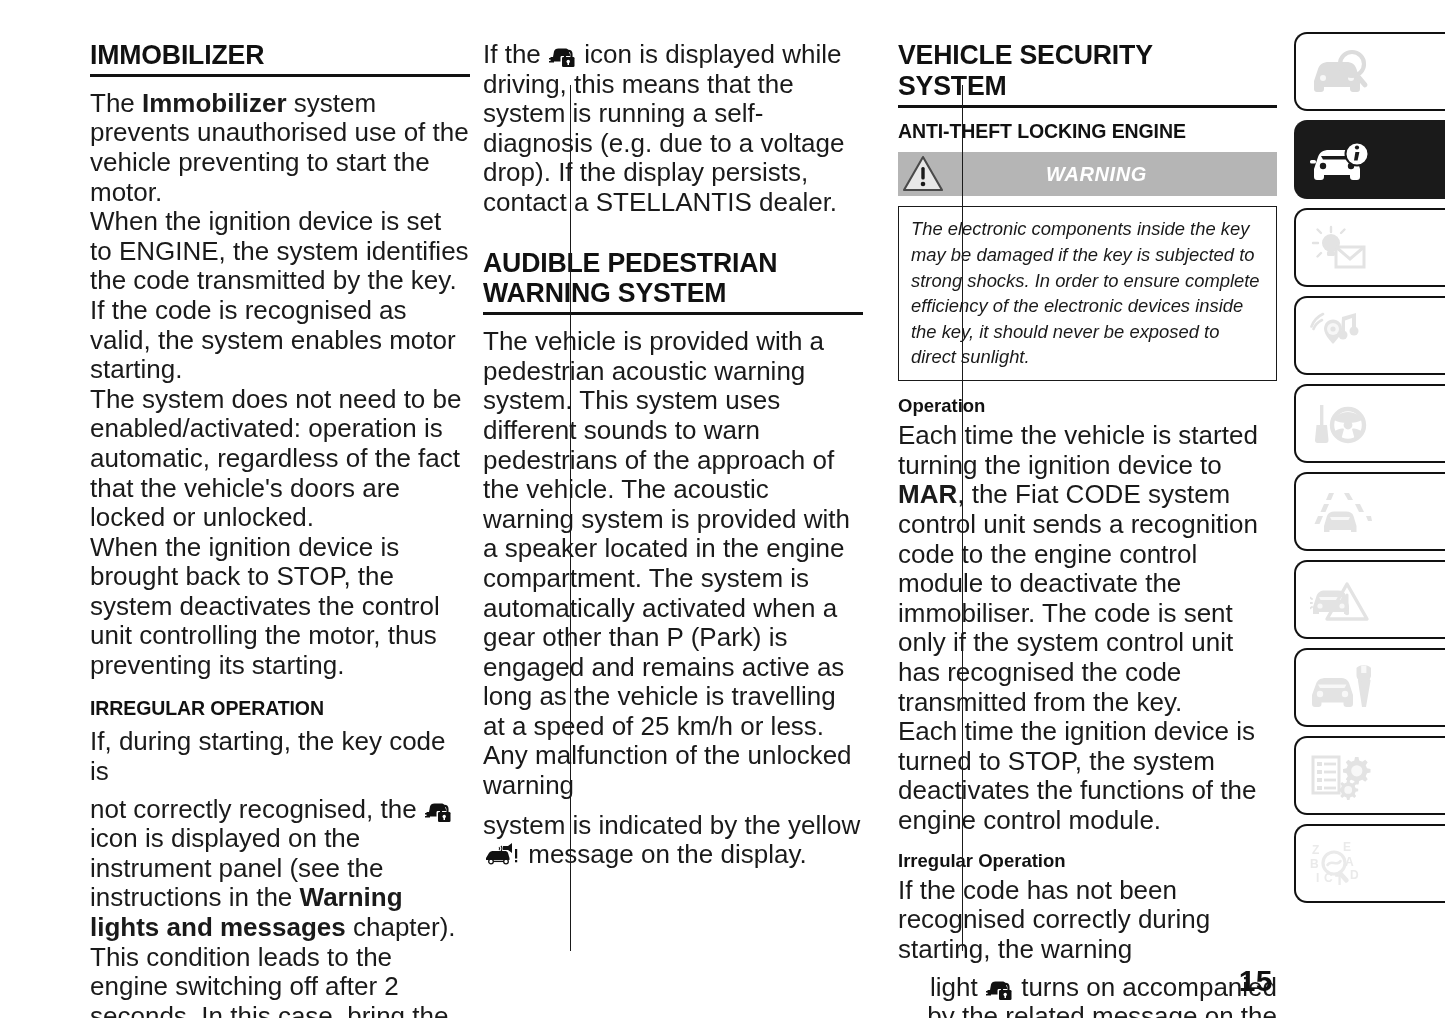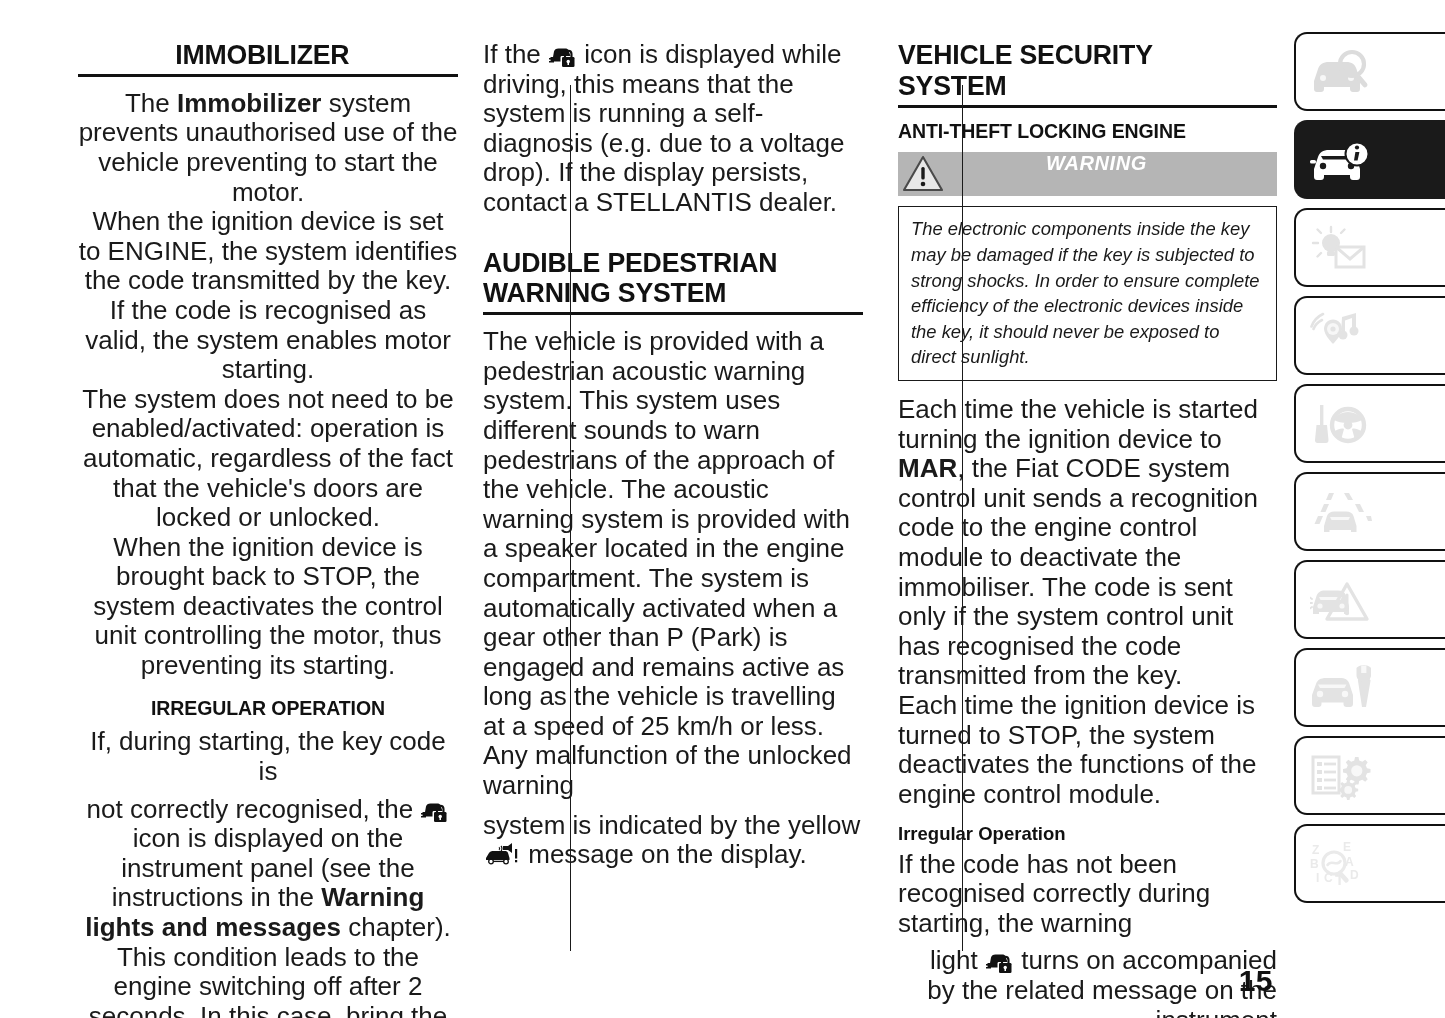--- a/index.html
+++ b/index.html
@@ -28,21 +28,21 @@
     top: 40px;
     width: 1200px;
     height: 880px;
   }
   .col {
     position: absolute;
     top: 0;
     width: 380px;
     height: 880px;
   }
-  .col-1 { left: 4px; text-align: center; }
+  .col-1 { left: 16px; }
   .col-2 { left: 409px; }
   .col-3 { left: 824px; width: 379px; }
 
   .divider {
     position: absolute;
     top: 45px;
     width: 1px;
     height: 866px;
     background: #1a1a1a;
   }
@@ -98,20 +98,21 @@
   }
   .ic svg { display: block; }
 
   
   .warn-banner {
     position: relative;
     background: #b5b5b5;
     height: 44px;
     margin: 10px 0 10px 0;
     display: flex;
+    align-items: center;
   }
   .warn-tri {
     position: absolute;
     left: 4px;
     top: 1px;
     width: 42px;
     height: 42px;
   }
   .warn-word {
     width: 100%;
@@ -256,20 +257,21 @@
             <circle cx="21" cy="31" r="2.3" fill="#1a1a1a"></circle>
           </svg>
         </span>
         <span class="warn-word">WARNING</span>
       </div>
 
       <div class="warn-box">
         <p>The electronic components inside the key may be damaged if the key is subjected to strong shocks. In order to ensure complete efficiency of the electronic devices inside the key, it should never be exposed to direct sunlight.</p>
       </div>
 
+      <h3 class="minor" style="margin-top:4px;">Operation</h3>
 
       <p class="body"><span>Each time the vehicle is started turning the ignition device to </span><b>MAR</b><span>, the Fiat CODE system control unit sends a recognition code to the engine control module to deactivate the immobiliser. The code is sent only if the system control unit has recognised the code transmitted from the key.</span></p>
 
       <p class="body">Each time the ignition device is turned to STOP, the system deactivates the functions of the engine control module.</p>
 
       <h3 class="minor">Irregular Operation</h3>
 
       <p class="body">If the code has not been recognised correctly during starting, the warning</p>
 
       <p class="body" style="margin-top:8px;text-align:right;"><span>light </span><span class="ic"><svg width="27" height="22" viewBox="0 0 54 44">

